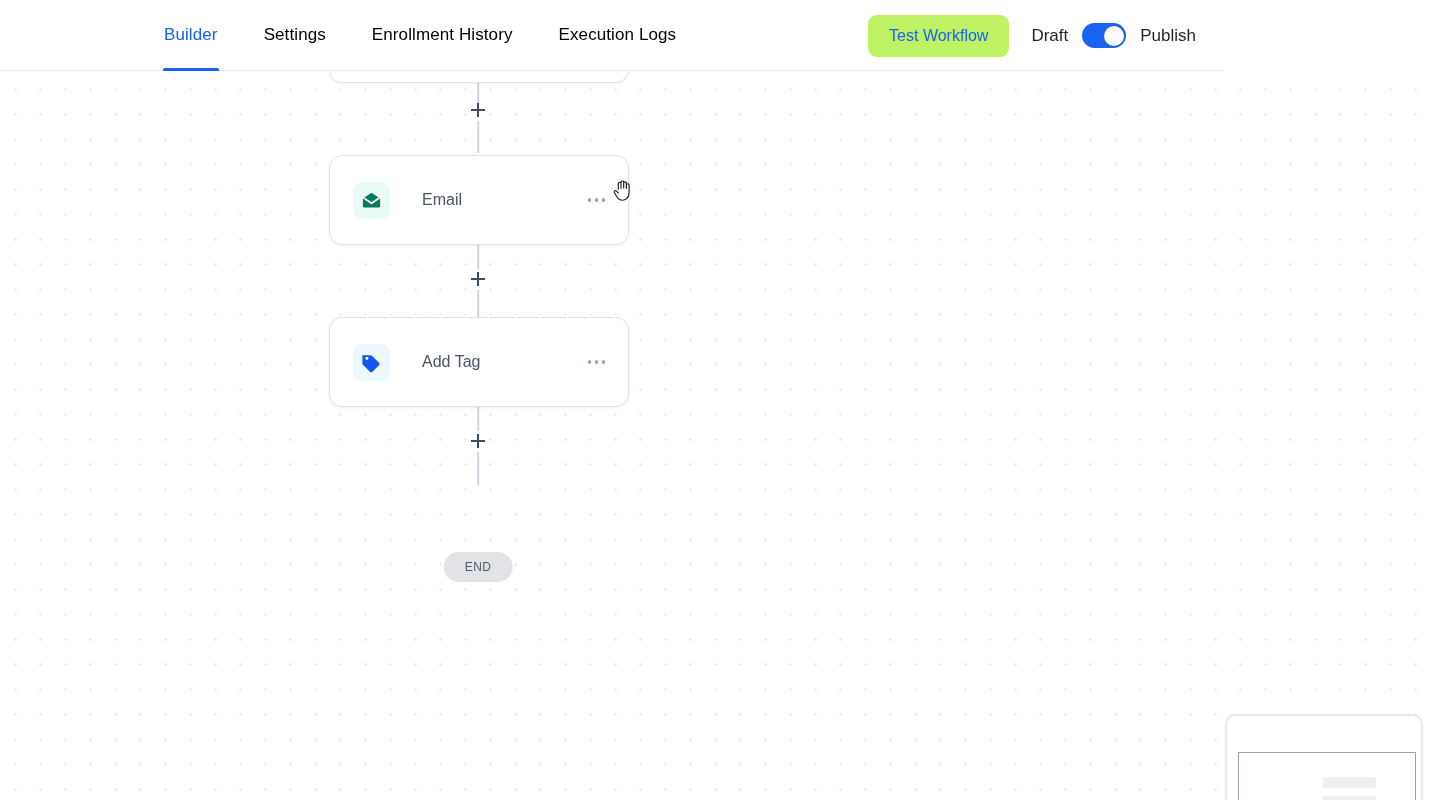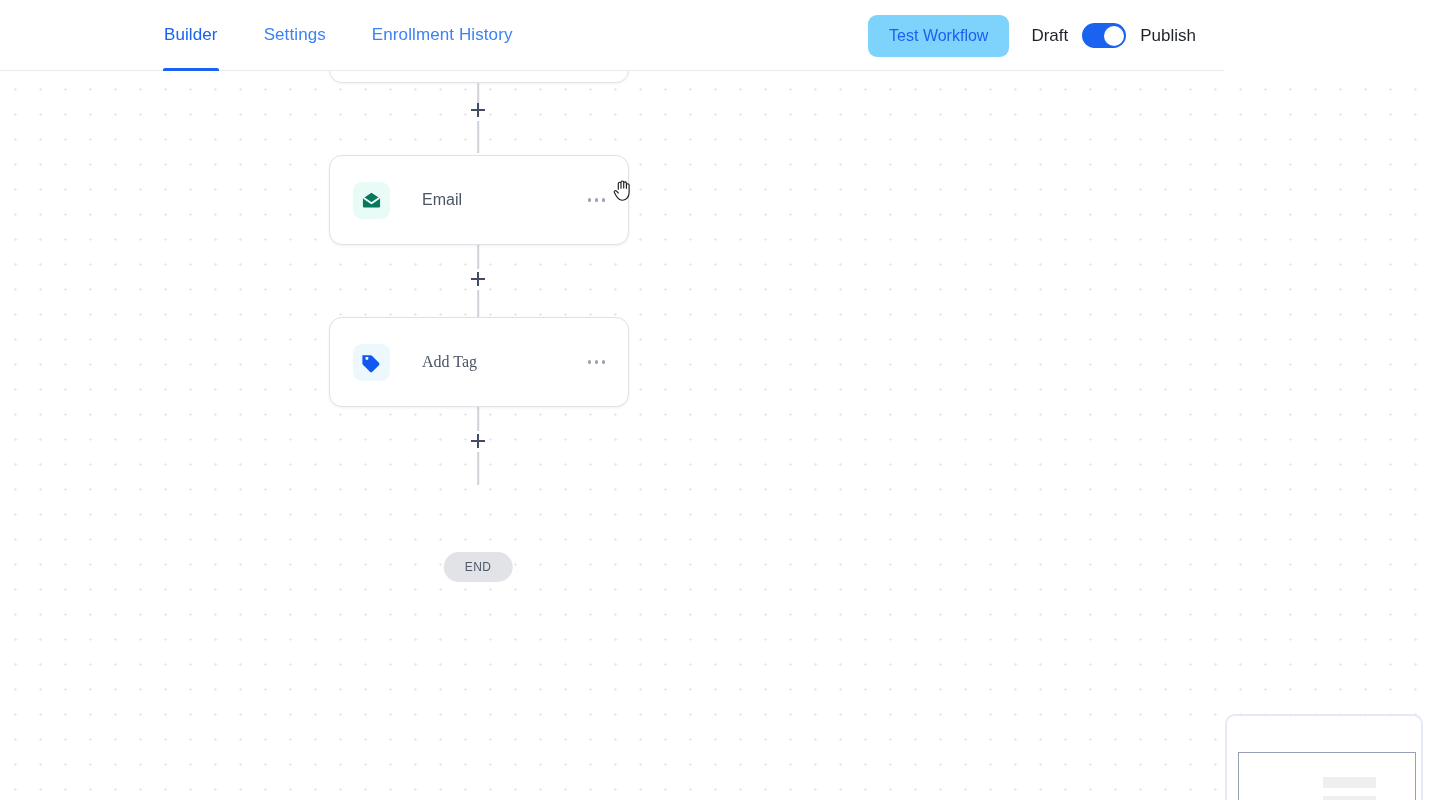--- a/index.html
+++ b/index.html
@@ -33,21 +33,21 @@
     height: 71px;
     margin-left: 164px;
     gap: 46px;
   }
 
   .tab {
     position: relative;
     display: flex;
     align-items: center;
     font-size: 17px;
-    color: #3b82f6;
+    color: #000000;
     cursor: pointer;
     letter-spacing: 0.1px;
     white-space: nowrap;
   }
   .tab.active { color: #1a62f0; }
   .tab.active::after {
     content: "";
     position: absolute;
     left: -1px; right: -1px;
     bottom: 0;
@@ -61,21 +61,21 @@
     right: 0;
     top: 0;
     height: 71px;
     display: flex;
     align-items: center;
     padding-right: 28px;
     gap: 22px;
   }
 
   #test-workflow-btn {
-    background: #7dd3fc;
+    background: #bef264;
     color: #1a62f0;
     font-size: 16px;
     border: none;
     border-radius: 9px;
     padding: 12px 21px;
     cursor: pointer;
     font-family: "Liberation Sans", sans-serif;
     white-space: nowrap;
   }
 
@@ -280,20 +280,23 @@
     <nav id="tabs">
       <div class="tab active">
         <span>Builder</span>
       </div>
       <div class="tab">
         <span>Settings</span>
       </div>
       <div class="tab">
         <span>Enrollment History</span>
       </div>
+      <div class="tab">
+        <span>Execution Logs</span>
+      </div>
     </nav>
 
     <div id="header-right">
       <button id="test-workflow-btn">Test Workflow</button>
 
       <div id="publish-group">
         <span class="pub-label">Draft</span>
         <div id="publish-toggle">
           <div class="knob"></div>
         </div>
@@ -325,21 +328,21 @@
         </svg>
       </div>
       <div class="node-label">Email</div>
       <div class="node-menu">
         <span></span>
         <span></span>
         <span></span>
       </div>
     </div>
 
-    <div class="node" style="top:246px;font-family:Liberation Serif, serif;">
+    <div class="node" style="top:246px;">
       <div class="node-icon tag">
         <svg width="21" height="21" viewBox="0 0 24 24" aria-hidden="true">
           <path d="M3 3.6h8.1c.5 0 1 .2 1.4.6l8 8c.8.8.8 2 0 2.8l-7.5 7.5c-.8.8-2 .8-2.8 0l-8-8a2 2 0 0 1-.6-1.4V3.6z" fill="#1258f0"></path>
           <rect x="5.2" y="5.7" width="3.1" height="3.1" rx="0.7" fill="#ffffff"></rect>
         </svg>
       </div>
       <div class="node-label">Add Tag</div>
       <div class="node-menu">
         <span></span>
         <span></span>

